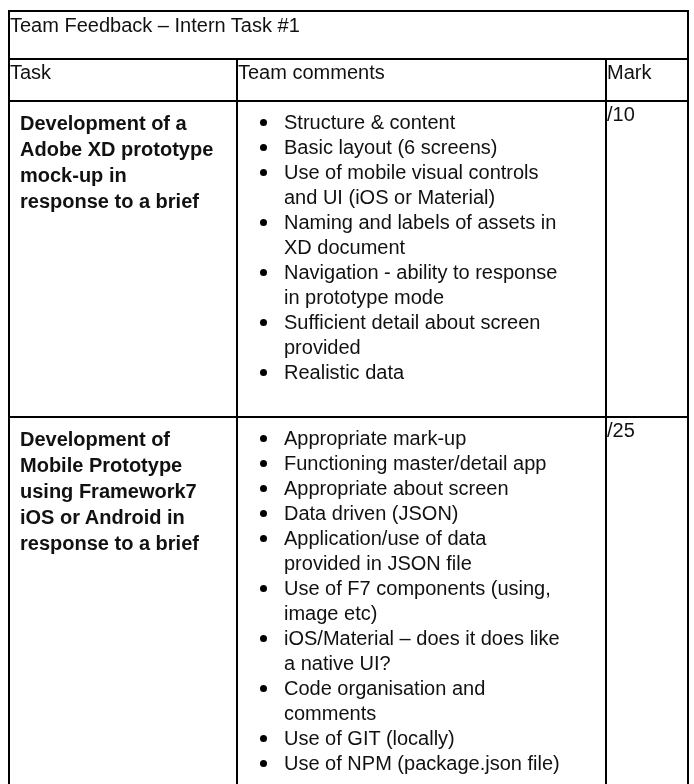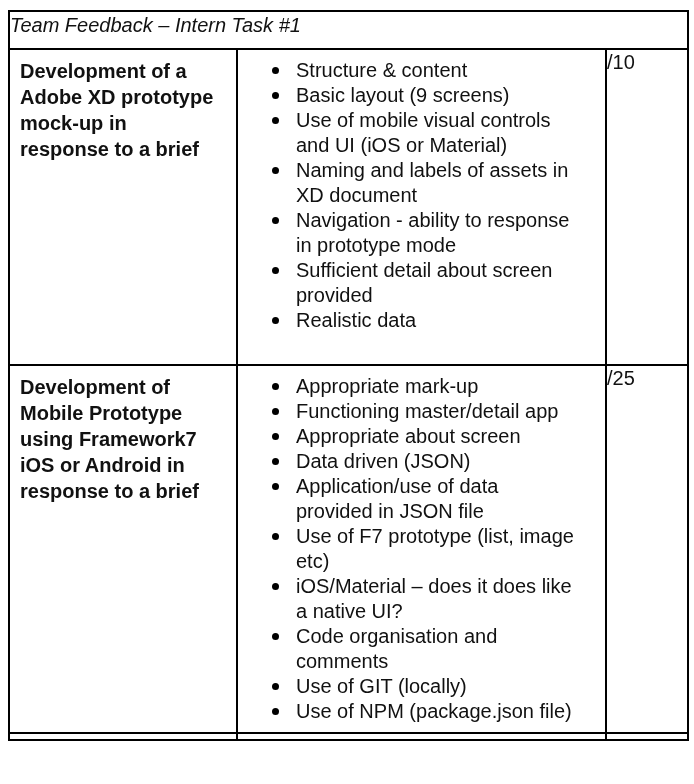--- a/index.html
+++ b/index.html
@@ -43,21 +43,21 @@
     line-height: 25px;
   }
   .task-cell .task-text {
     padding: 8px 0 0 10px;
     width: 200px;
     font-weight: bold;
     line-height: 26px;
   }
   .comments-cell ul {
     margin: 0;
-    padding: 8px 10px 0 58px;
+    padding: 8px 10px 0 46px;
     list-style: none;
   }
   .comments-cell li {
     position: relative;
     width: 278px;
     line-height: 25px;
   }
   .comments-cell li::before {
     content: "";
     position: absolute;
@@ -65,68 +65,73 @@
     top: 9px;
     width: 7px;
     height: 7px;
     border-radius: 50%;
     background: #000;
   }
   .mark-cell {
     padding: 8px 2px 0 10px;
     line-height: 25px;
   }
-  tr.row-title   { height: 38px; font-style: italic; }
+  tr.row-title   { height: 48px; }
   tr.row-header  { height: 42px; }
   tr.row-task1   { height: 316px; }
   tr.row-task2   { height: 368px; margin-left: 31px; }
   tr.row-partial { height: 7px; }
 </style>
 </head>
 <body>
 
 <table class="doc-table">
   <colgroup>
     <col style="width:228px">
     <col style="width:369px">
     <col style="width:82px">
   </colgroup>
   <tbody>
     <tr class="row-title">
       <td class="title-cell" colspan="3">Team Feedback – Intern Task #1</td>
     </tr>
+    <tr class="row-header">
+      <td class="head-cell">Task</td>
+      <td class="head-cell">Team comments</td>
+      <td class="head-cell">Mark</td>
+    </tr>
     <tr class="row-task1">
       <td class="task-cell">
         <div class="task-text">Development of a Adobe XD prototype mock-up in response to a brief</div>
       </td>
       <td class="comments-cell">
         <ul>
             <li>Structure &amp; content</li>
-            <li>Basic layout (9 screens)</li>
+            <li>Basic layout (6 screens)</li>
             <li>Use of mobile visual controls and UI (iOS or Material)</li>
             <li>Naming and labels of assets in XD document</li>
             <li>Navigation - ability to response in prototype mode</li>
             <li>Sufficient detail about screen provided</li>
             <li>Realistic data</li>
           </ul>
       </td>
       <td class="mark-cell">/10</td>
     </tr>
     <tr class="row-task2">
       <td class="task-cell">
         <div class="task-text">Development of Mobile Prototype using Framework7 iOS or Android in response to a brief</div>
       </td>
       <td class="comments-cell">
         <ul>
             <li>Appropriate mark-up</li>
             <li>Functioning master/detail app</li>
             <li>Appropriate about screen</li>
             <li>Data driven (JSON)</li>
             <li>Application/use of data provided in JSON file</li>
-            <li>Use of F7 prototype (list, image etc)</li>
+            <li>Use of F7 components (using, image etc)</li>
             <li>iOS/Material – does it does like a native UI?</li>
             <li>Code organisation and comments</li>
             <li>Use of GIT (locally)</li>
             <li>Use of NPM (package.json file)</li>
           </ul>
       </td>
       <td class="mark-cell">/25</td>
     </tr>
     <tr class="row-partial">
       <td></td>

